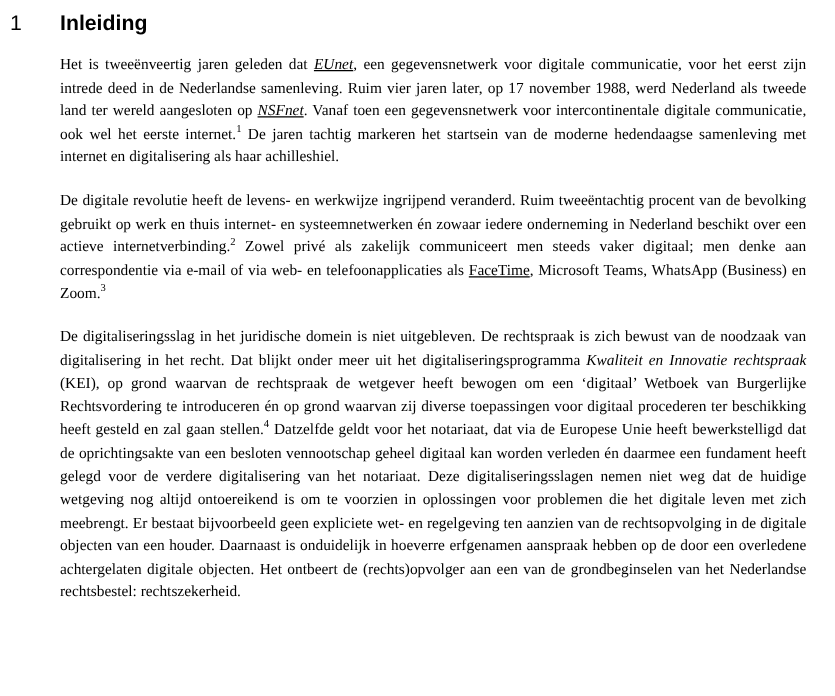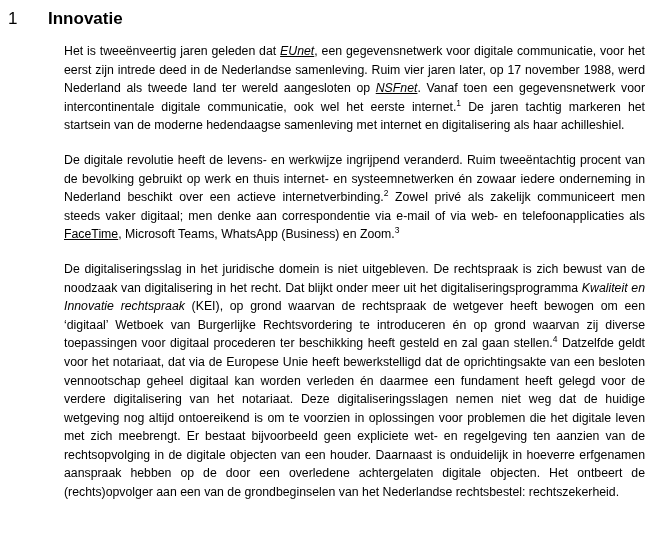--- a/index.html
+++ b/index.html
@@ -36,26 +36,27 @@
   .heading-title {
     font-size: 17px;
     line-height: 22px;
     font-weight: bold;
   }
   .body-block {
     margin-left: 40px;
     width: 597px;
   }
   p.para {
-    margin: 0 0 16px 16px;
+    margin: 0 0 16px 0;
     font-size: 12.3px;
     line-height: 18.6px;
     text-align: justify;
     text-justify: inter-word;
     hyphens: none;
+    font-family: Liberation Serif, serif;
   }
   p.para:last-child {
     margin-bottom: 0;
   }
   .lnk {
     text-decoration: underline;
   }
   .ital {
     font-style: italic;
   }
@@ -65,21 +66,21 @@
     vertical-align: super;
   }
 </style>
 </head>
 <body>
 
 <div class="page">
 
   <div class="heading-row">
     <div class="heading-number">1</div>
-    <div class="heading-title">Innovatie</div>
+    <div class="heading-title">Inleiding</div>
   </div>
 
   <div class="body-block">
     <p class="para"><span>Het is tweeënveertig jaren geleden dat </span><span class="lnk ital">EUnet</span><span>, een gegevensnetwerk voor digitale communicatie, voor het eerst zijn intrede deed in de Nederlandse samenleving. Ruim vier jaren later, op 17 november 1988, werd Nederland als tweede land ter wereld aangesloten op </span><span class="lnk ital">NSFnet</span><span>. Vanaf toen een gegevensnetwerk voor intercontinentale digitale communicatie, ook wel het eerste internet.</span><sup>1</sup><span> De jaren tachtig markeren het startsein van de moderne hedendaagse samenleving met internet en digitalisering als haar achilleshiel.</span></p>
     <p class="para"><span>De digitale revolutie heeft de levens- en werkwijze ingrijpend veranderd. Ruim tweeëntachtig procent van de bevolking gebruikt op werk en thuis internet- en systeemnetwerken én zowaar iedere onderneming in Nederland beschikt over een actieve internetverbinding.</span><sup>2</sup><span> Zowel privé als zakelijk communiceert men steeds vaker digitaal; men denke aan correspondentie via e-mail of via web- en telefoonapplicaties als </span><span class="lnk">FaceTime</span><span>, Microsoft Teams, WhatsApp (Business) en Zoom.</span><sup>3</sup></p>
     <p class="para"><span>De digitaliseringsslag in het juridische domein is niet uitgebleven. De rechtspraak is zich bewust van de noodzaak van digitalisering in het recht. Dat blijkt onder meer uit het digitaliseringsprogramma </span><span class="ital">Kwaliteit en Innovatie rechtspraak</span><span> (KEI), op grond waarvan de rechtspraak de wetgever heeft bewogen om een ‘digitaal’ Wetboek van Burgerlijke Rechtsvordering te introduceren én op grond waarvan zij diverse toepassingen voor digitaal procederen ter beschikking heeft gesteld en zal gaan stellen.</span><sup>4</sup><span> Datzelfde geldt voor het notariaat, dat via de Europese Unie heeft bewerkstelligd dat de oprichtingsakte van een besloten vennootschap geheel digitaal kan worden verleden én daarmee een fundament heeft gelegd voor de verdere digitalisering van het notariaat. Deze digitaliseringsslagen nemen niet weg dat de huidige wetgeving nog altijd ontoereikend is om te voorzien in oplossingen voor problemen die het digitale leven met zich meebrengt. Er bestaat bijvoorbeeld geen expliciete wet- en regelgeving ten aanzien van de rechtsopvolging in de digitale objecten van een houder. Daarnaast is onduidelijk in hoeverre erfgenamen aanspraak hebben op de door een overledene achtergelaten digitale objecten. Het ontbeert de (rechts)opvolger aan een van de grondbeginselen van het Nederlandse rechtsbestel: rechtszekerheid.</span></p>
   </div>
 
 </div>
 

